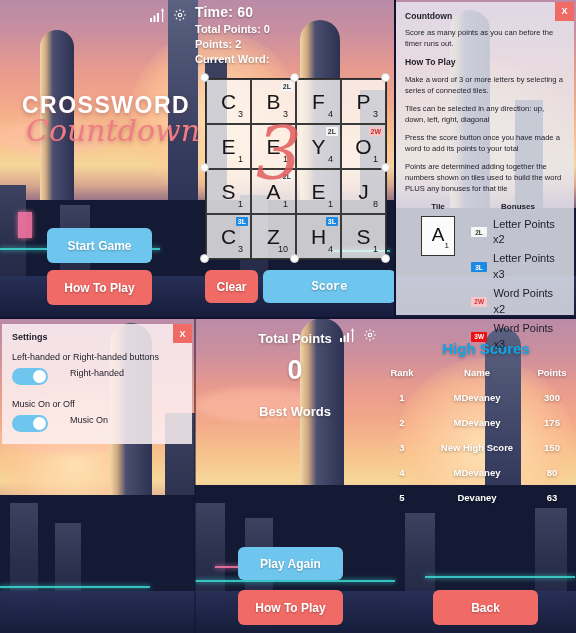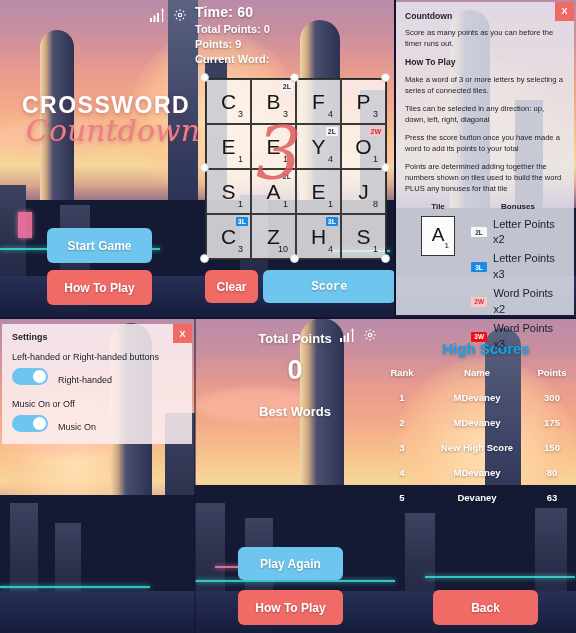--- a/index.html
+++ b/index.html
@@ -141,21 +141,21 @@
   .brow span.lbl { font-size:11px; }
 
   
   .settings { position:absolute; left:2px; top:324px; width:190px; height:120px;
               background:rgba(252,240,242,.86); z-index:30; padding:8px 10px; }
   .settings .closex { position:absolute; right:0; top:0; width:19px; height:19px;
               background:#f06a66; color:#fff; font-weight:bold; font-size:9px;
               display:flex; align-items:center; justify-content:center; cursor:pointer; }
   .settings h3 { font-size:9px; color:#1d1d28; margin-bottom:10px; }
   .settings .lbl { font-size:9px; color:#1d1d28; margin-bottom:6px; }
-  .togrow { display:flex; align-items:flex-end; gap:10px; margin-bottom:14px; }
+  .togrow { display:flex; align-items:flex-start; gap:22px; margin-bottom:14px; }
   .toggle { width:36px; height:17px; border-radius:9px; background:#6ec6ef; position:relative; cursor:pointer; }
   .toggle .knob { position:absolute; right:2px; top:2px; width:13px; height:13px;
                   border-radius:50%; background:#fff; }
   .togrow .tl { font-size:9px; color:#1d1d28; }
 
   
   .results { position:absolute; left:195px; top:318px; width:200px; z-index:20; text-align:center; }
   .results .tp { margin-top:13px; font-size:13px; font-weight:bold; color:#fff;
                  text-shadow:0 1px 3px rgba(0,0,0,.3); }
   .results .num { margin-top:9px; font-size:27px; font-weight:bold; color:#fff;
@@ -217,21 +217,21 @@
       <svg width="14" height="14" viewBox="0 0 24 24" fill="none" stroke="#fff" stroke-width="2">
         <circle cx="12" cy="12" r="3"></circle>
         <path d="M12 2v3M12 19v3M2 12h3M19 12h3M5 5l2 2M17 17l2 2M19 5l-2 2M7 17l-2 2"></path>
       </svg>
     </span>
   </div>
 
   <div class="hud">
     <div class="time">Time: 60</div>
     <div class="line">Total Points: 0</div>
-    <div class="line">Points: 9</div>
+    <div class="line">Points: 2</div>
     <div class="line">Current Word:</div>
   </div>
 
   <div class="logo">
     <div class="l1">CROSSWORD</div>
     <div class="l2">Countdown</div>
   </div>
 
   <div class="gridwrap">
     <div class="grid" id="board-grid">

